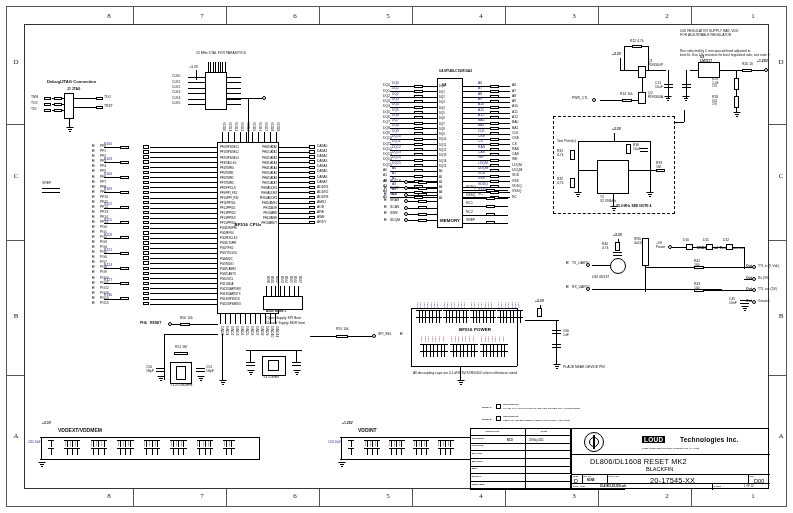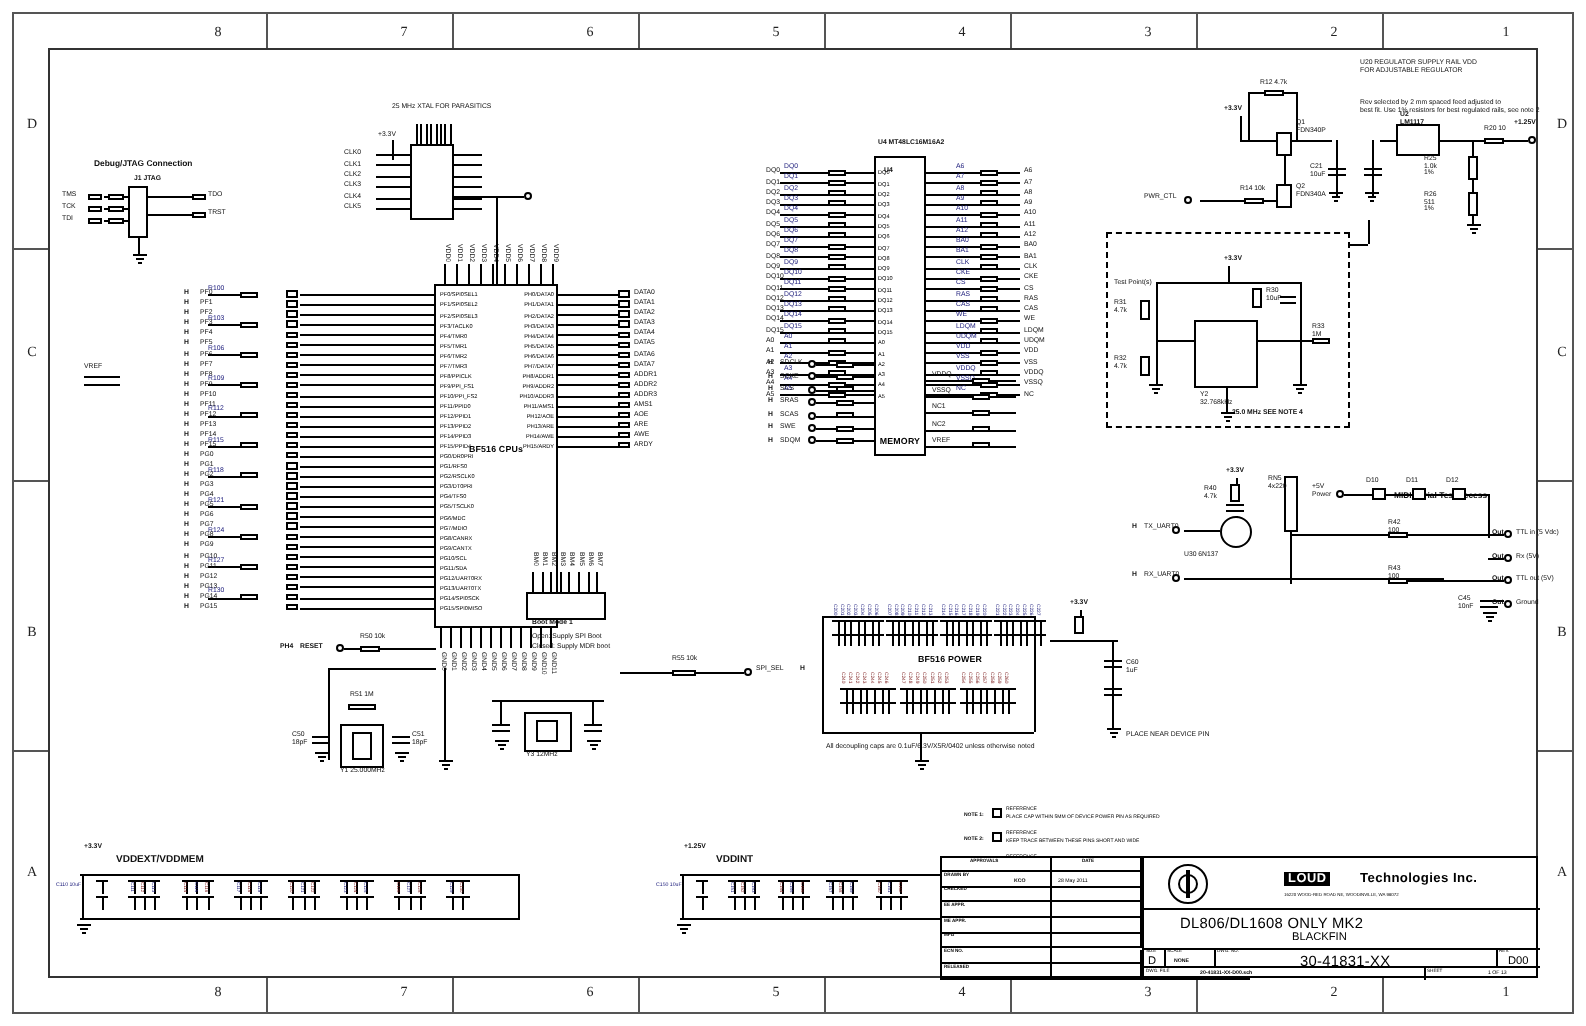--- a/index.html
+++ b/index.html
@@ -1768,34 +1768,34 @@
     <div class="logo" style="left:100px;top:0;width:199px;height:26px;border-bottom:1px solid #000;border-left:1px solid #000;box-sizing:border-box">
       <div class="logoring" style="left:12px;top:3px;width:20px;height:20px"></div>
       <div class="logoring" style="left:17px;top:8px;width:10px;height:10px;border-width:1.2px"></div>
       <div style="position:absolute;left:21px;top:6px;width:2px;height:14px;background:#000"></div>
       <div class="logobadge" style="left:70px;top:7px">LOUD</div>
       <div class="logotxt" style="left:108px;top:7px">Technologies Inc.</div>
       <div class="logosub" style="left:70px;top:18px">16220 WOOD-RED ROAD NE, WOODINVILLE, WA 98072</div>
     </div>
 
     <div style="position:absolute;left:100px;top:26px;width:199px;height:20px;border-bottom:1px solid #000;border-left:1px solid #000;box-sizing:border-box">
-      <div class="tbbig" style="left:18px;top:2px">DL806/DL1608 ONLY MK2</div>
+      <div class="tbbig" style="left:18px;top:2px">DL806/DL1608 RESET MK2</div>
       <div class="tbmid" style="left:74px;top:11px">BLACKFIN</div>
     </div>
 
     <div style="position:absolute;left:100px;top:46px;width:199px;height:9px;border-bottom:1px solid #000;border-left:1px solid #000;box-sizing:border-box">
       <div style="position:absolute;left:10px;top:0;bottom:0;border-left:1px solid #000"></div>
       <div style="position:absolute;left:35px;top:0;bottom:0;border-left:1px solid #000"></div>
       <div style="position:absolute;left:176px;top:0;bottom:0;border-left:1px solid #000"></div>
       <div class="tbcap" style="left:1px;top:0px">SIZE</div>
       <div class="tbmid" style="left:2px;top:2.5px">D</div>
       <div class="tbcap" style="left:11.5px;top:0px">SCALE</div>
       <div class="tbtxt lbl-b" style="left:15px;top:3.5px">NONE</div>
       <div class="tbcap" style="left:36.5px;top:0px">DWG. NO.</div>
-      <div class="tbbig" style="left:78px;top:1px">30-41831-XX</div>
+      <div class="tbbig" style="left:78px;top:1px">20-17545-XX</div>
       <div class="tbcap" style="left:177.5px;top:0px">REV.</div>
       <div class="tbmid" style="left:182px;top:2.5px">D00</div>
     </div>
 
     <div style="position:absolute;left:100px;top:55px;width:199px;height:6px;border-left:1px solid #000;box-sizing:border-box">
       <div style="position:absolute;left:140px;top:0;bottom:0;border-left:1px solid #000"></div>
       <div class="tbcap" style="left:1px;top:0.5px">DWG. FILE</div>
       <div class="tbtxt lbl-b" style="left:28px;top:1px">20-41831-XX-D00.sch</div>
       <div class="tbcap" style="left:141.5px;top:0.5px">SHEET</div>
       <div class="tbtxt" style="left:172px;top:1px">1 OF 13</div>

